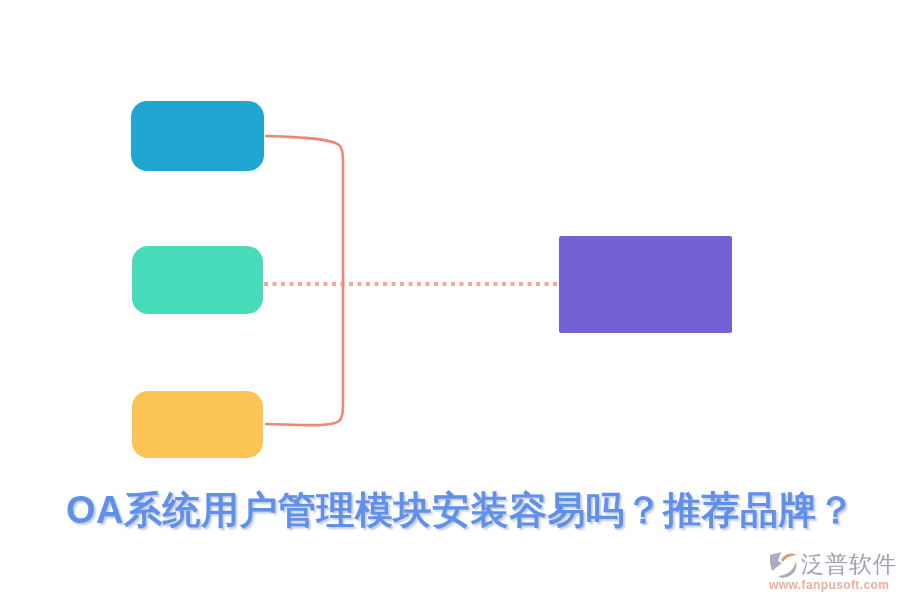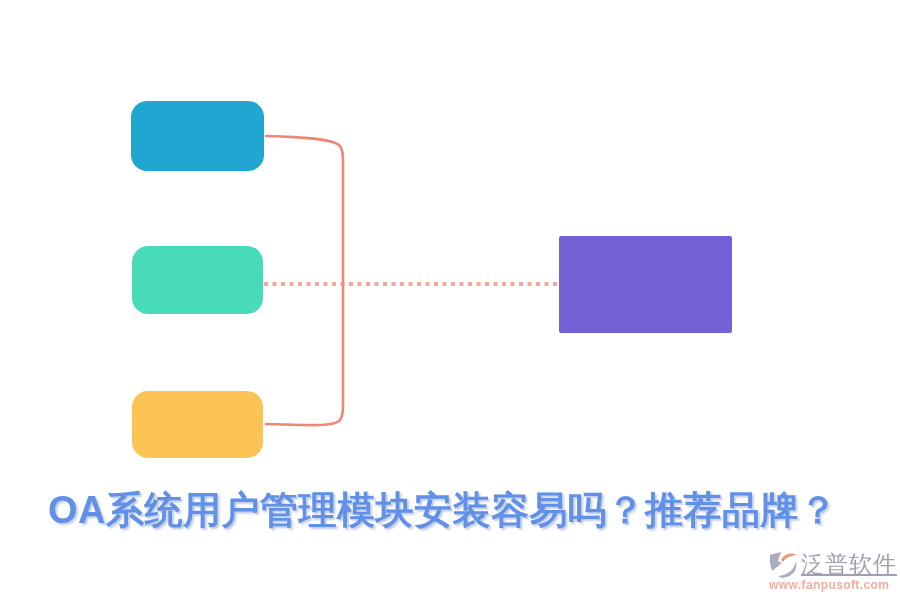--- a/index.html
+++ b/index.html
@@ -35,21 +35,21 @@
   .node {
     position: absolute;
   }
   .node.rounded { border-radius: 16px; }
   .node-top    { left: 131px; top: 101px; width: 133px; height: 70px; }
   .node-middle { left: 132px; top: 246px; width: 131px; height: 68px; }
   .node-bottom { left: 132px; top: 391px; width: 131px; height: 67px; }
   .node-right  { left: 559px; top: 236px; width: 173px; height: 97px; border-radius: 2px; }
   .title {
     position: absolute;
-    left: 48px;
+    left: 66px;
     top: 489px;
     width: 820px;
     font-size: 38px;
     line-height: 42px;
     font-weight: bold;
     letter-spacing: 0.5px;
     white-space: nowrap;
     text-shadow: 2px 2px 2px rgba(125, 145, 195, 0.45);
   }
   .watermark {
@@ -67,21 +67,20 @@
   .wm-logo {
     width: 31px;
     height: 27px;
     flex: 0 0 auto;
   }
   .wm-brand {
     font-size: 23px;
     line-height: 27px;
     letter-spacing: 1px;
     white-space: nowrap;
-    text-decoration: underline;
   }
   .wm-url {
     font-size: 12px;
     line-height: 13px;
     font-weight: bold;
     letter-spacing: 0.4px;
     white-space: nowrap;
     margin-top: 1px;
     text-align: left;
   }

